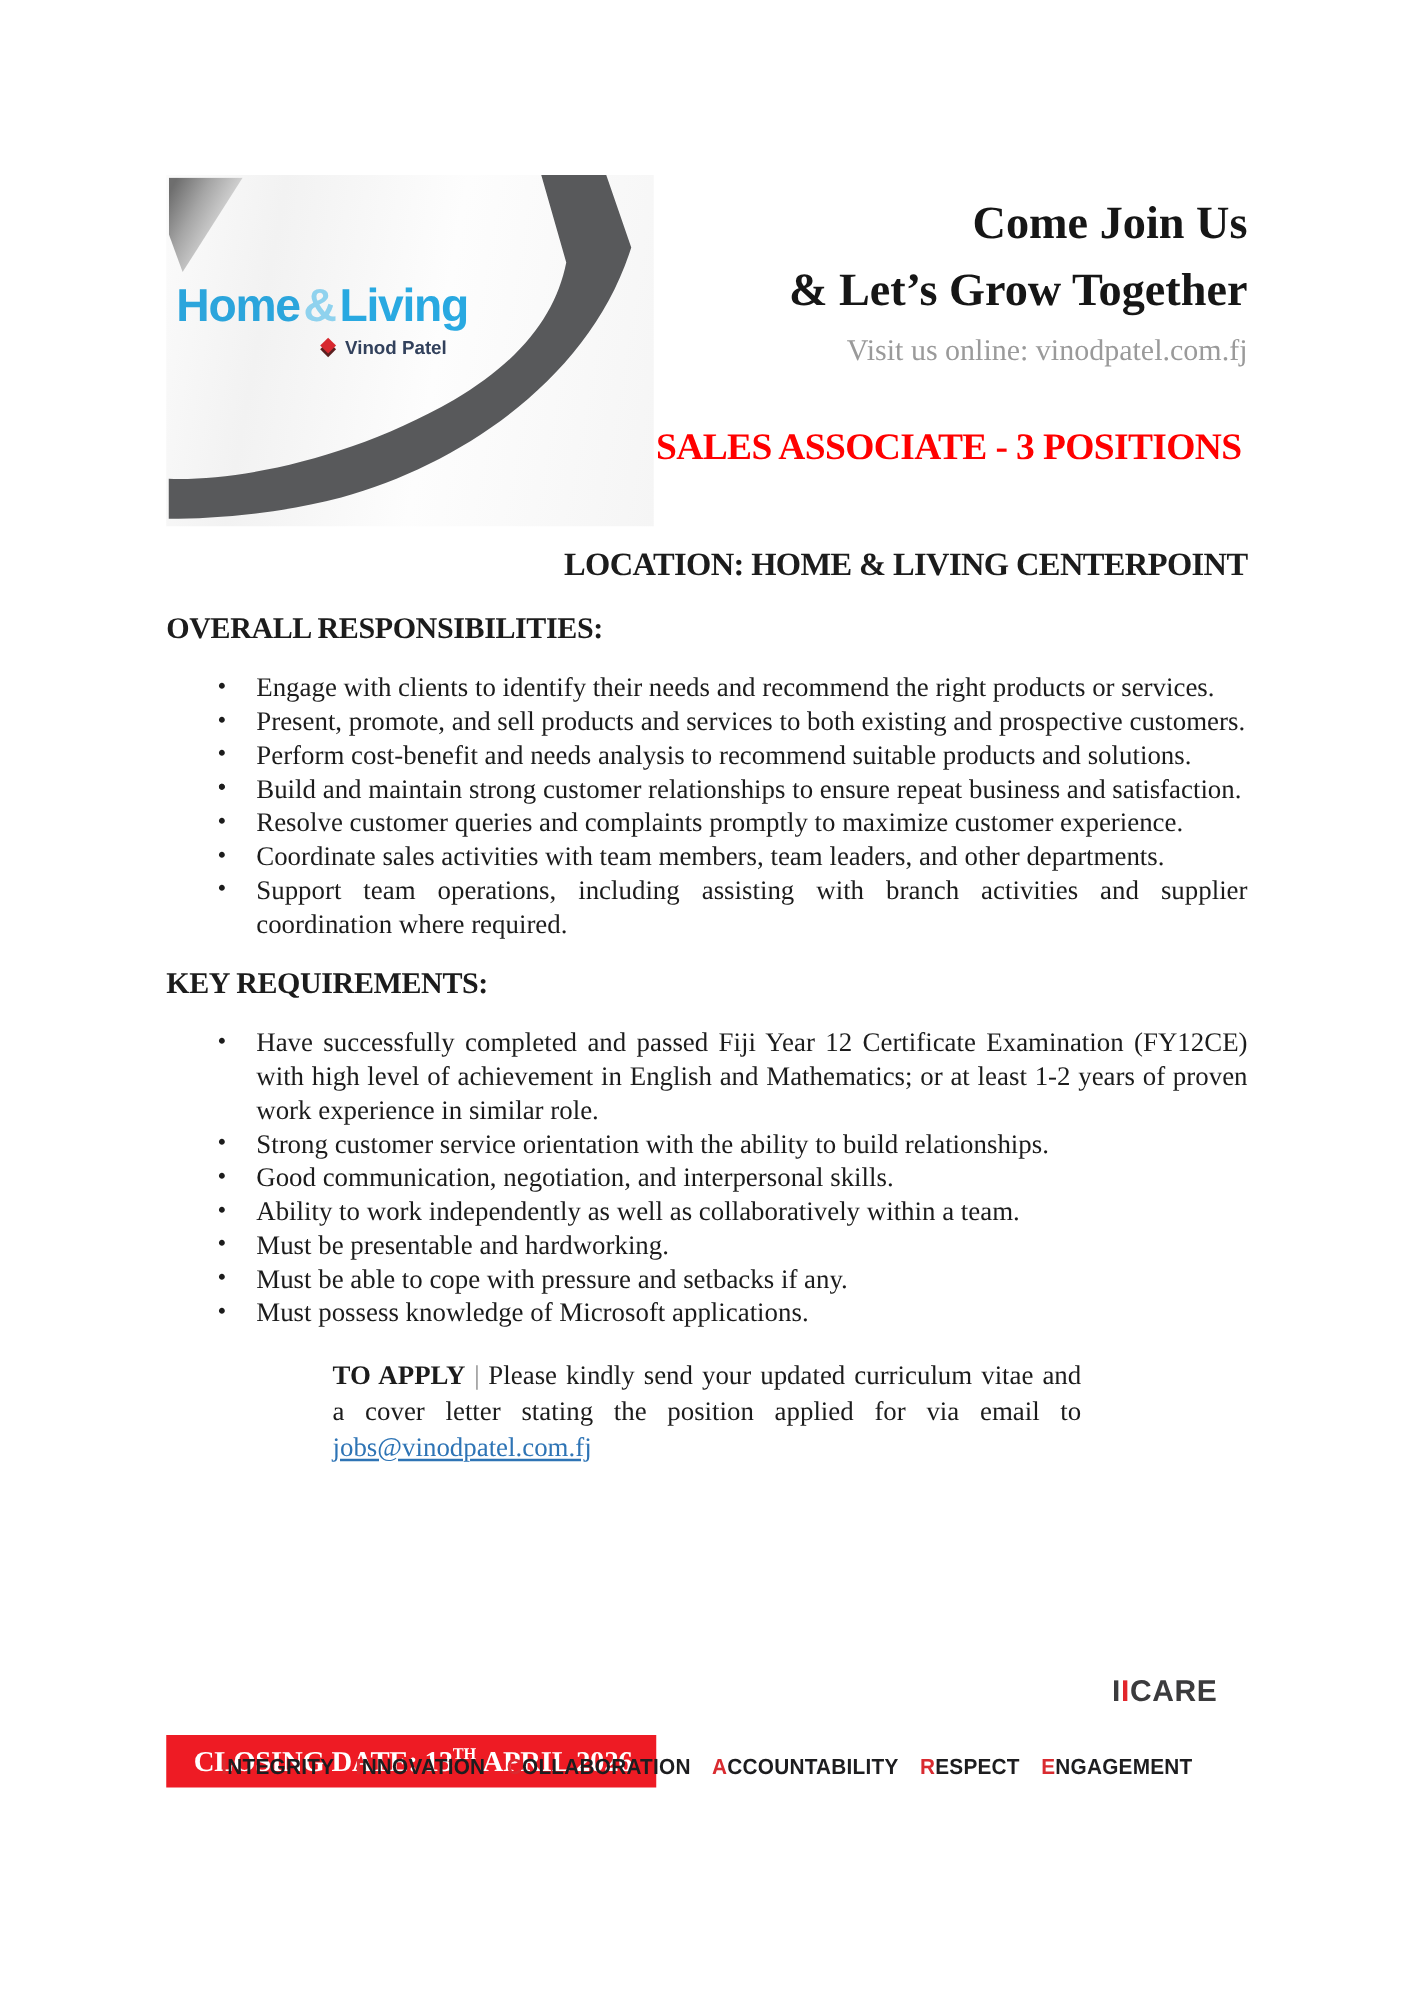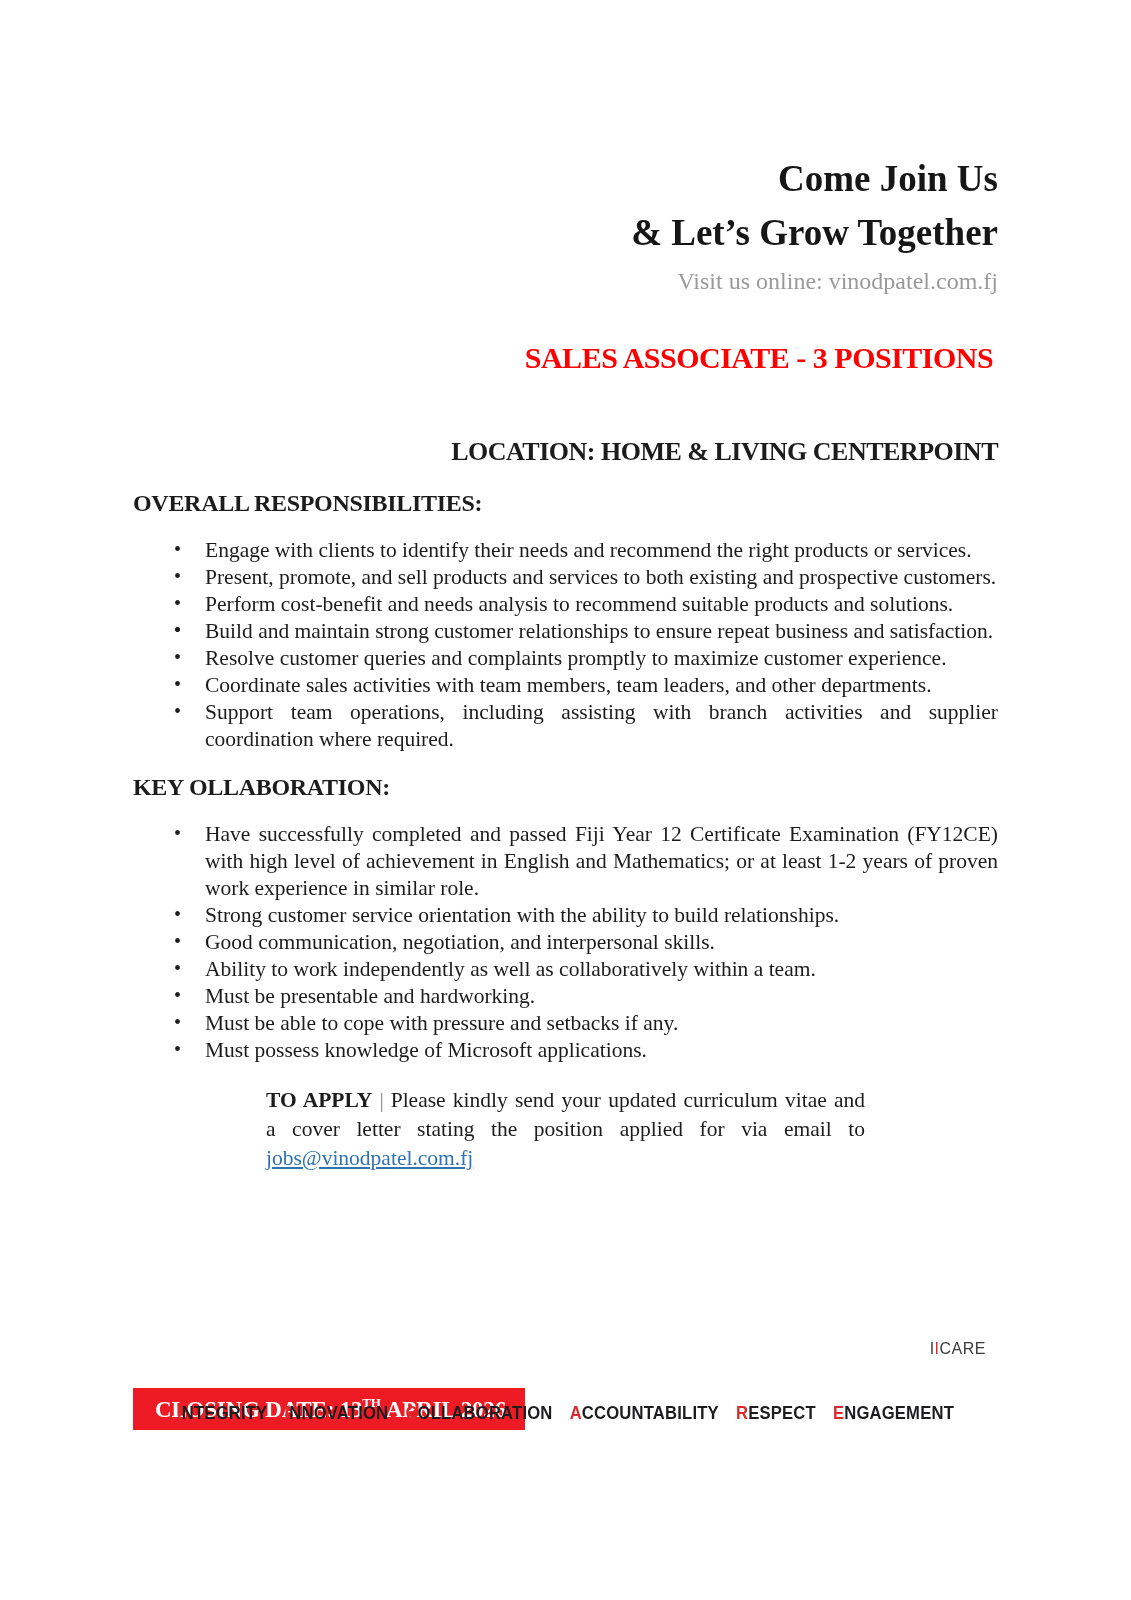--- a/index.html
+++ b/index.html
@@ -110,23 +110,23 @@
     position: absolute; left: 0; top: 0;
     width: 392px; height: 42px;
     background: var(--banner_red);
     color: #ffffff; font-weight: bold; font-size: 23px;
     display: flex; align-items: center; padding-left: 22px;
     letter-spacing: -0.2px;
     margin-top: 31px;
   }
   .closing-banner sup { font-size: 13px; position: relative; top: -1px; padding-right: 1px; }
   .care-logo {
-    position: absolute; right: 12px; top: -17px;
-    font-family: "Liberation Sans", sans-serif;
-    font-weight: normal; font-size: 16px; letter-spacing: 0.5px;
+    position: absolute; right: 24px; top: -17px;
+    font-family: "Liberation Sans", sans-serif;
+    font-weight: bold; font-size: 24px; letter-spacing: 0.5px;
     color: var(--care_dark);
   }
   .care-logo .care-i2 { color: var(--care_red); }
 
   .values {
     position: absolute; left: 0; right: 0; top: 1403px;
     text-align: center;
     font-family: "Liberation Sans", sans-serif;
     font-weight: bold; font-size: 17.5px; letter-spacing: 0.2px;
     color: #1d1d1f;
@@ -135,20 +135,38 @@
   .value-word { display: inline-block; margin: 0 9px; }
   .value-word .vf { color: var(--values_red); }
 </style>
 </head>
 <body>
 
 <div class="page">
 
   <div class="header">
 
+    <div class="logo-art">
+      <div class="corner-curl"></div>
+      <svg class="swoosh-svg" viewBox="0 0 390 281">
+        <path d="M 300 0 L 352 0 L 372 58
+                 C 340 160 240 230 140 258
+                 C 90 271 40 275 2 275
+                 L 2 243
+                 C 60 245 150 226 230 180
+                 C 286 147 312 110 320 70 Z" fill="#58595B"></path>
+      </svg>
+      <div class="brand">
+        <span class="home">Home</span><span class="amp">&amp;</span><span class="living">Living</span>
+      </div>
+      <div class="sub-brand">
+        <span class="diamond-icon"></span>
+        <span>Vinod Patel</span>
+      </div>
+    </div>
 
     <div class="header-right">
       <div class="tagline">Come Join Us</div>
       <div class="tagline">&amp; Let’s Grow Together</div>
       <div class="visit">Visit us online: vinodpatel.com.fj</div>
       <div class="position-title">SALES ASSOCIATE - 3 POSITIONS</div>
     </div>
   </div>
 
   <h1 class="location" style="margin-top:14px;">LOCATION: HOME &amp; LIVING CENTERPOINT</h1>
@@ -160,21 +178,21 @@
         <li><span class="dot">•</span><span>Engage with clients to identify their needs and recommend the right products or services.</span></li>
         <li><span class="dot">•</span><span>Present, promote, and sell products and services to both existing and prospective customers.</span></li>
         <li><span class="dot">•</span><span>Perform cost-benefit and needs analysis to recommend suitable products and solutions.</span></li>
         <li><span class="dot">•</span></li>
         <li><span class="dot">•</span><span>Build and maintain strong customer relationships to ensure repeat business and satisfaction.</span></li>
         <li><span class="dot">•</span><span>Resolve customer queries and complaints promptly to maximize customer experience.</span></li>
         <li><span class="dot">•</span><span>Coordinate sales activities with team members, team leaders, and other departments.</span></li>
         <li><span class="dot">•</span><span>Support team operations, including assisting with branch activities and supplier coordination where required.</span></li>
       </ul>
 
-    <h2 class="section-heading">KEY OLLABORATION:</h2>
+    <h2 class="section-heading">KEY REQUIREMENTS:</h2>
     <ul class="bullet-list">
         <li><span class="dot">•</span><span>Have successfully completed and passed Fiji Year 12 Certificate Examination (FY12CE) with high level of achievement in English and Mathematics; or at least 1-2 years of proven work experience in similar role.</span></li>
         <li><span class="dot">•</span><span>Strong customer service orientation with the ability to build relationships.</span></li>
         <li><span class="dot">•</span><span>Good communication, negotiation, and interpersonal skills.</span></li>
         <li><span class="dot">•</span><span>Ability to work independently as well as collaboratively within a team.</span></li>
         <li><span class="dot">•</span><span>Must be presentable and hardworking.</span></li>
         <li><span class="dot">•</span><span>Must be able to cope with pressure and setbacks if any.</span></li>
         <li><span class="dot">•</span><span>Must possess knowledge of Microsoft applications.</span></li>
       </ul>
 

